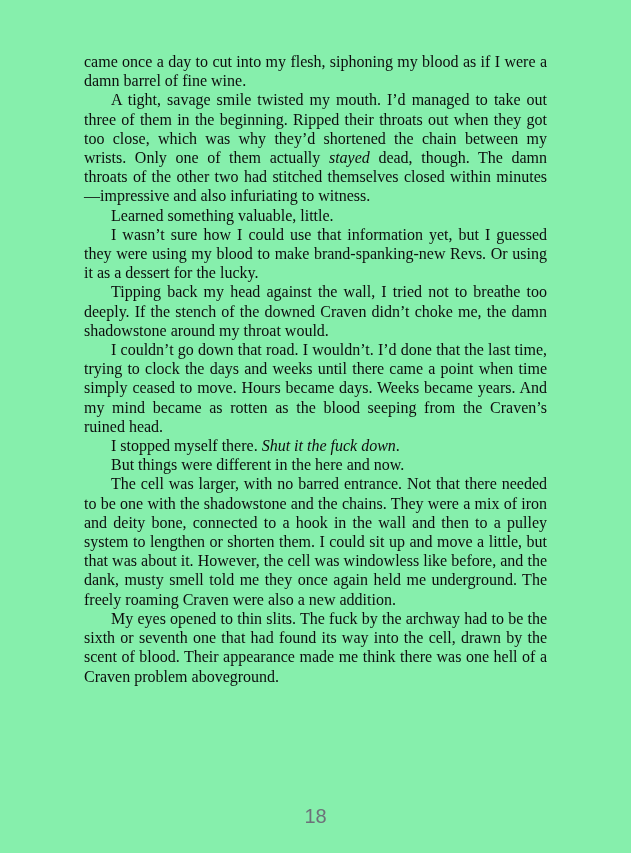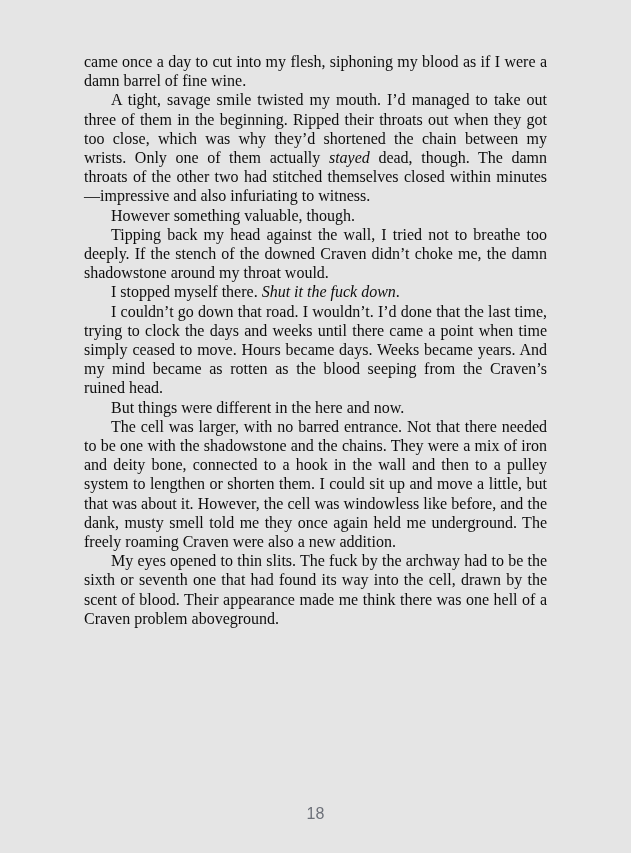--- a/index.html
+++ b/index.html
@@ -4,21 +4,21 @@
 <style>
   html, body {
     margin: 0;
     padding: 0;
     background: #ffffff;
   }
   .book-page {
     position: relative;
     width: 631px;
     height: 853px;
-    background: #e5e5e5;
+    background: #86efac;
     overflow: hidden;
   }
   .text-block {
     position: absolute;
     left: 84px;
     top: 52px;
     width: 463px;
     font-family: "Liberation Serif", "DejaVu Serif", serif;
     font-size: 16px;
     line-height: 19.2px;
@@ -34,33 +34,34 @@
   }
   .text-block em {
   }
   .page-number {
     position: absolute;
     top: 805px;
     left: 0;
     width: 100%;
     text-align: center;
     font-family: "Liberation Sans", "DejaVu Sans", sans-serif;
-    font-size: 16px;
+    font-size: 20px;
     color: #6d7179;
   }
 </style>
 </head>
 <body>
 
 <div class="book-page">
   <div class="text-block">
       <p class=""><span>came once a day to cut into my flesh, siphoning my blood as if I were a damn barrel of fine wine.</span></p>
       <p class="indent"><span>A tight, savage smile twisted my mouth. I’d managed to take out three of them in the beginning. Ripped their throats out when they got too close, which was why they’d shortened the chain between my wrists. Only one of them actually </span><em>stayed</em><span> dead, though. The damn throats of the other two had stitched themselves closed within minutes—impressive and also infuriating to witness.</span></p>
-      <p class="indent"><span>However something valuable, though.</span></p>
+      <p class="indent"><span>Learned something valuable, little.</span></p>
+      <p class="indent"><span>I wasn’t sure how I could use that information yet, but I guessed they were using my blood to make brand-spanking-new Revs. Or using it as a dessert for the lucky.</span></p>
       <p class="indent"><span>Tipping back my head against the wall, I tried not to breathe too deeply. If the stench of the downed Craven didn’t choke me, the damn shadowstone around my throat would.</span></p>
+      <p class="indent"><span>I couldn’t go down that road. I wouldn’t. I’d done that the last time, trying to clock the days and weeks until there came a point when time simply ceased to move. Hours became days. Weeks became years. And my mind became as rotten as the blood seeping from the Craven’s ruined head.</span></p>
       <p class="indent"><span>I stopped myself there. </span><em>Shut it the fuck down</em><span>.</span></p>
-      <p class="indent"><span>I couldn’t go down that road. I wouldn’t. I’d done that the last time, trying to clock the days and weeks until there came a point when time simply ceased to move. Hours became days. Weeks became years. And my mind became as rotten as the blood seeping from the Craven’s ruined head.</span></p>
       <p class="indent"><span>But things were different in the here and now.</span></p>
       <p class="indent"><span>The cell was larger, with no barred entrance. Not that there needed to be one with the shadowstone and the chains. They were a mix of iron and deity bone, connected to a hook in the wall and then to a pulley system to lengthen or shorten them. I could sit up and move a little, but that was about it. However, the cell was windowless like before, and the dank, musty smell told me they once again held me underground. The freely roaming Craven were also a new addition.</span></p>
       <p class="indent"><span>My eyes opened to thin slits. The fuck by the archway had to be the sixth or seventh one that had found its way into the cell, drawn by the scent of blood. Their appearance made me think there was one hell of a Craven problem aboveground.</span></p>
     </div>
   <div class="page-number">18</div>
 </div>
 
 </body></html>

